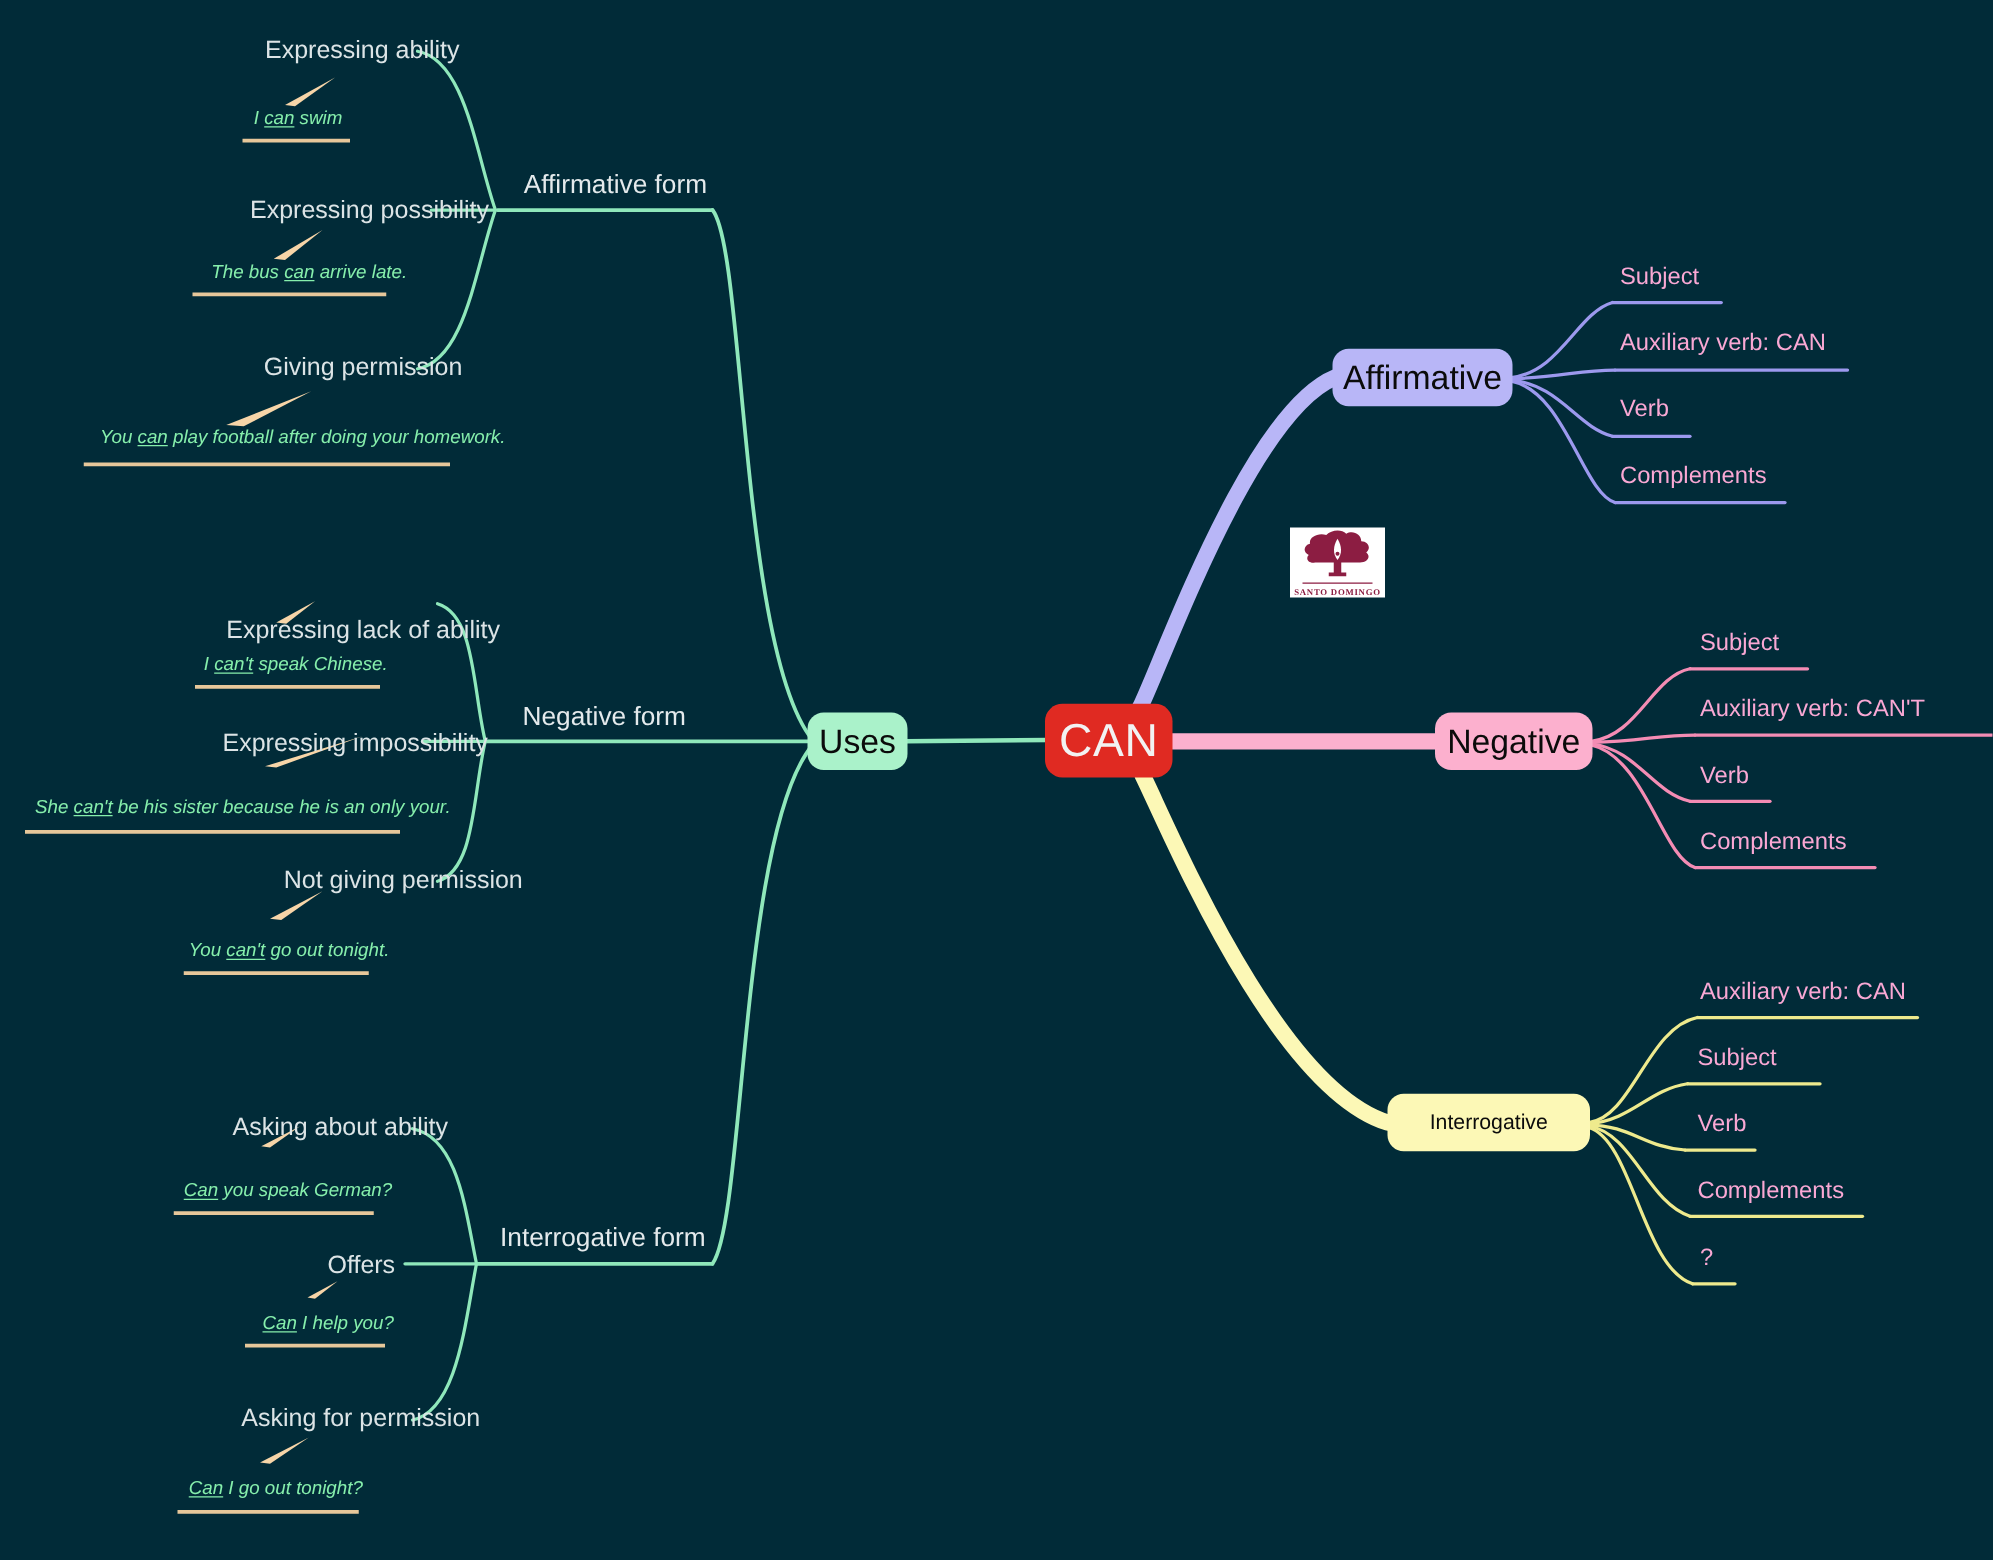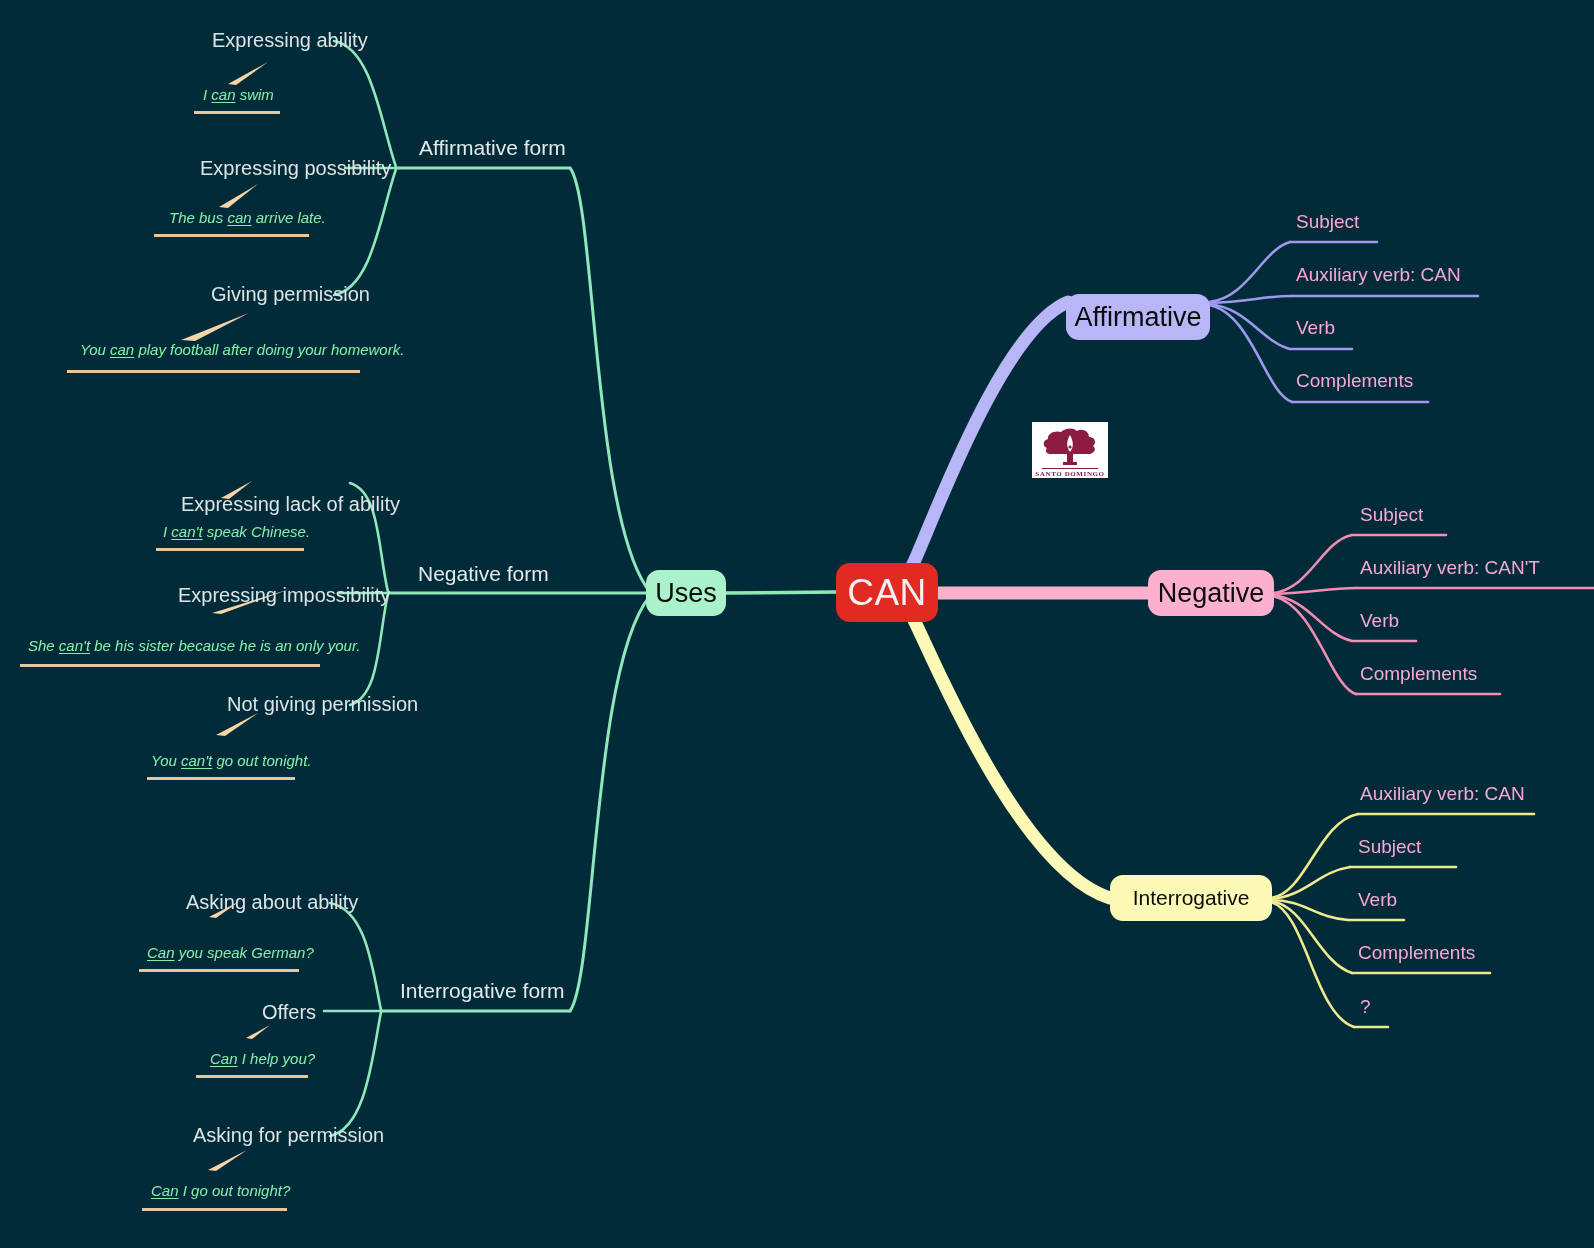--- a/index.html
+++ b/index.html
@@ -24,21 +24,21 @@
   }
   .node-root{
     background:#e02a22;color:#f2f2f2;
     border-radius:14px;
     font-size:37px;letter-spacing:.5px;
     padding:0 20px;
   }
   .node-uses{background:#aaf2ca;font-size:27px;padding:0 18px;border-radius:13px;justify-content:center;}
   .node-aff{background:#b8b6f7;font-size:27px;padding:0 18px;border-radius:13px;}
   .node-neg{background:#fcb0ce;font-size:27px;padding:0 18px;border-radius:13px;}
-  .node-int{background:#fcf8b6;font-size:21px;padding:0 18px;border-radius:13px;}
+  .node-int{background:#fcf8b6;font-size:17px;padding:0 18px;border-radius:13px;}
 
   
   .lbl{
     position:absolute;
     color:#dfe6e9;
     font-size:20px;
     white-space:nowrap;
   }
   .lbl-branch{font-size:21px;color:#e4eaec;}
   .lbl-leaf{font-size:20px;color:#dce4e6;}
@@ -59,21 +59,21 @@
     position:absolute;
     height:3px;
     background:#e6c79a;
   }
 
   
   .logo{
     position:absolute;
     background:#ffffff;
     box-sizing:border-box;
-    display:flex;flex-direction:column;align-items:center;justify-content:flex-end;
+    display:flex;flex-direction:column;align-items:center;justify-content:space-between;
     overflow:hidden;
   }
   .logo-caption{
     font-family:"Liberation Serif", serif;
     color:#8c1d42;
     font-size:7px;
     letter-spacing:.6px;
     font-weight:bold;
     white-space:nowrap;
     margin-top:1px;
@@ -166,21 +166,21 @@
   </svg>
 
   <div class="node node-root" style="left:836px;top:563px;width:102px;height:59px;">
     <span>CAN</span>
   </div>
 
   <div class="node node-uses" style="left:646px;top:570px;width:80px;height:46px;">
     <span>Uses</span>
   </div>
 
-  <div class="node node-aff" style="left:1066px;top:294px;width:144px;height:46px;">
+  <div class="node node-aff" style="left:1066px;top:279px;width:144px;height:46px;">
     <span>Affirmative</span>
   </div>
 
   <div class="node node-neg" style="left:1148px;top:570px;width:126px;height:46px;">
     <span>Negative</span>
   </div>
 
   <div class="node node-int" style="left:1110px;top:875px;width:162px;height:46px;">
     <span>Interrogative</span>
   </div>

